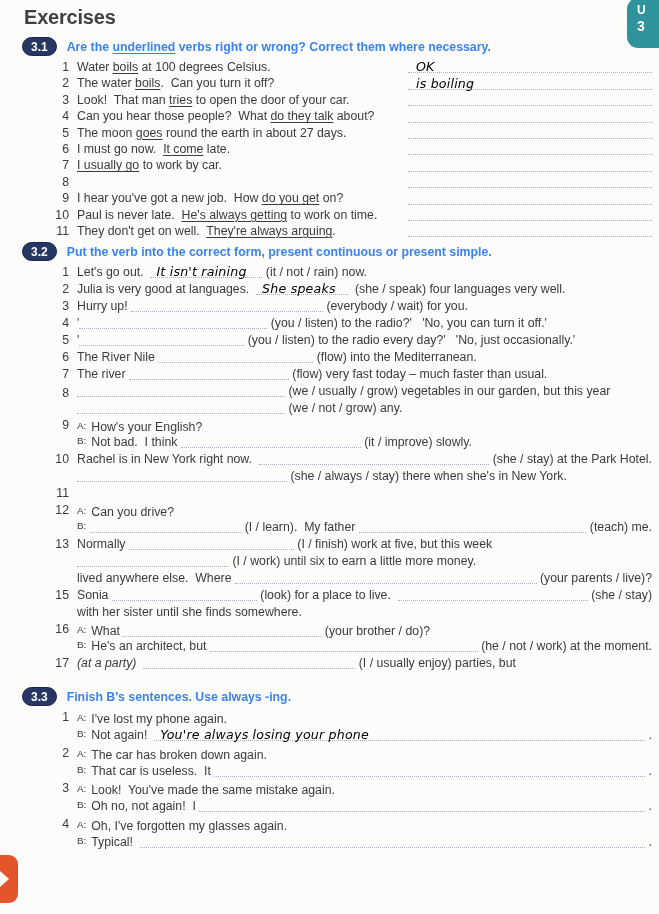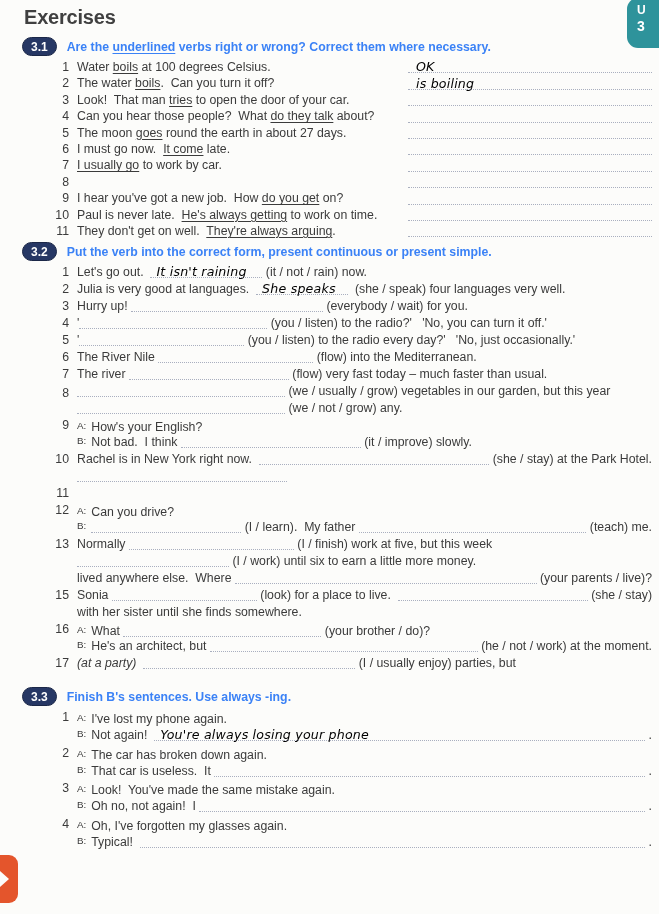--- a/index.html
+++ b/index.html
@@ -254,20 +254,21 @@
           <span class="lbody">
             <span class="txt">Rachel is in New York right now.  </span>
             <span class="blank grow"></span>
             <span class="txt"> (she / stay) at the Park Hotel.</span>
           </span>
         </div>
         <div class="line">
           <span class="num"></span>
           <span class="lbody">
             <span class="blank" style="width: 210px;"></span>
+            <span class="txt"> (she / always / stay) there when she's in New York.</span>
           </span>
         </div>
         <div class="line">
           <span class="num">11</span>
         </div>
         <div class="line">
           <span class="num">12</span>
           <span class="lbody">
             <span class="txt sp">A:</span>
             <span class="txt">Can you drive?</span>

